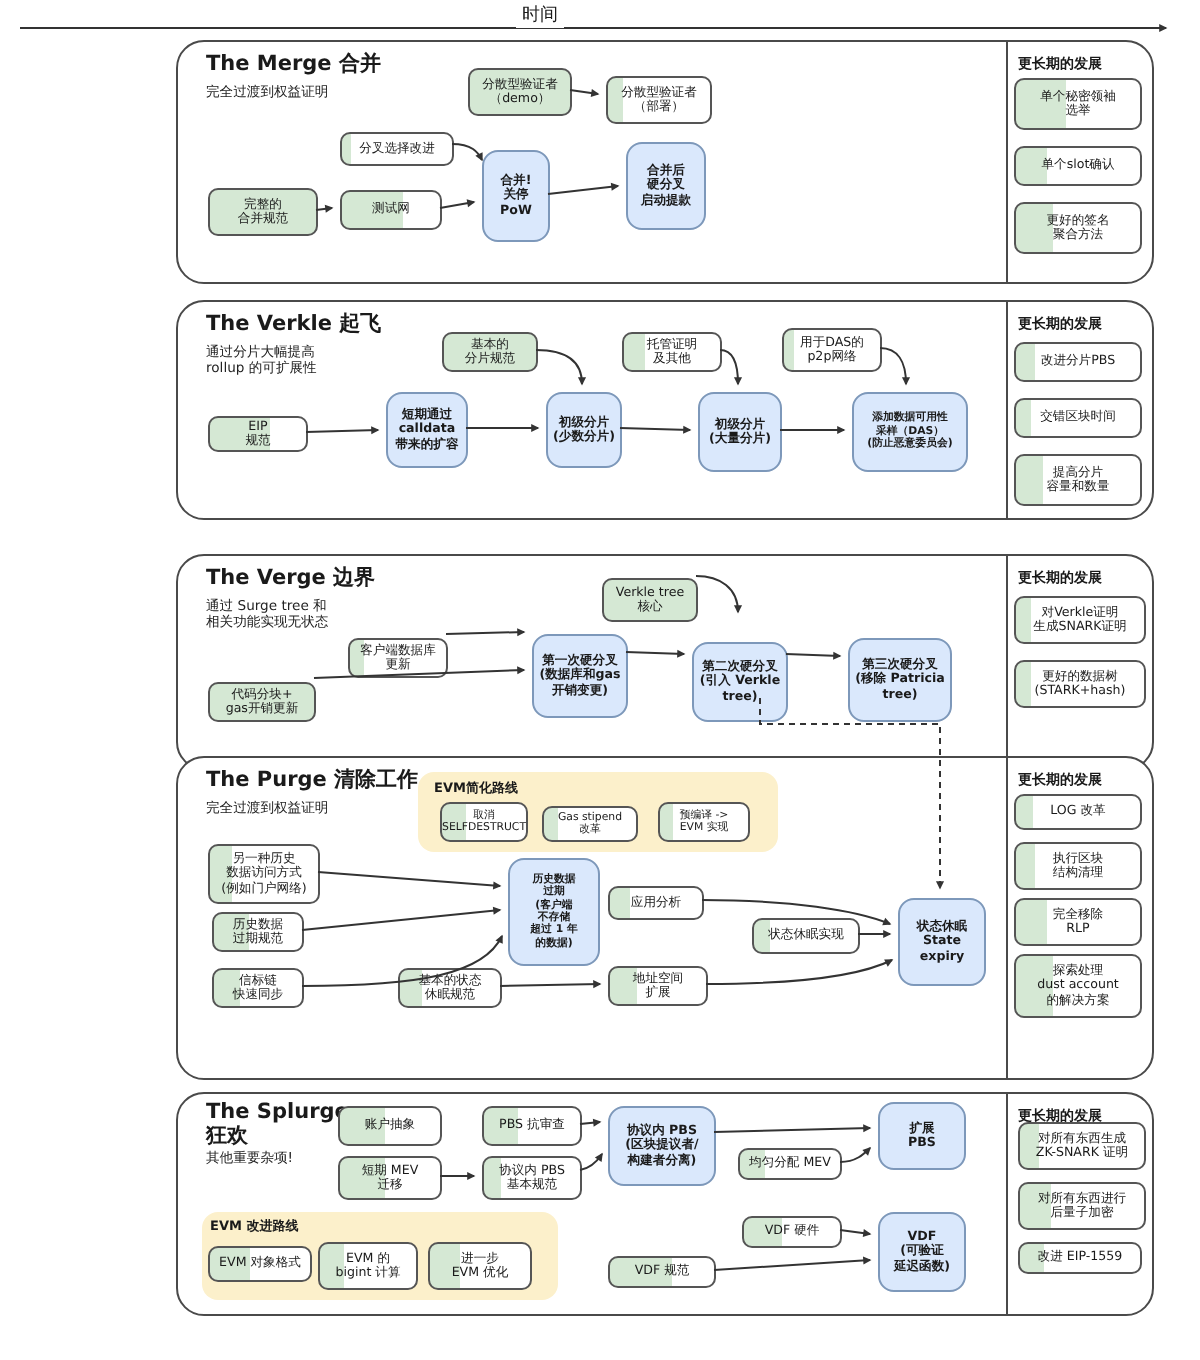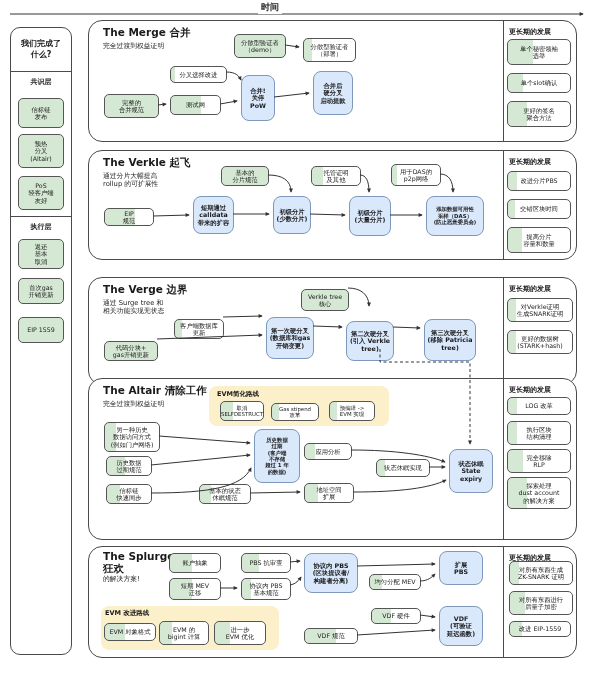--- a/index.html
+++ b/index.html
@@ -1,19 +1,19 @@
 <!DOCTYPE html>
 <html style="--green: #d5e8d4; --blue: #dae8fc; --yellow: #fcf0cb; --line: #333333; --border: #4a4a4a;"><head>
 <meta charset="utf-8">
 <style>
   html,body{margin:0;padding:0;background:#fff;}
   .canvas{position:relative;width:600px;height:680px;background:#fff;overflow:hidden;
           font-family:"DejaVu Sans","Liberation Sans",sans-serif;color:#1a1a1a;}
   .overlay{position:absolute;left:0;top:0;z-index:6;pointer-events:none;}
-  .tl-label{position:absolute;left:258px;top:1px;font-size:9px;font-weight:bold;background:#fff;padding:0 3px;z-index:7;}
+  .tl-label{position:absolute;left:258px;top:1px;font-size:9px;font-weight:normal;background:#fff;padding:0 3px;z-index:7;}
   
   .sidebar{position:absolute;left:10px;top:27px;width:60px;height:626px;border:1.2px solid #4a4a4a;border-radius:10px;background:#fff;}
   .sb-title{position:absolute;left:0;right:0;top:10px;text-align:center;font-size:8px;font-weight:bold;white-space:pre-line;}
   .sb-div{position:absolute;left:0;right:0;border-top:1.2px solid #4a4a4a;}
   .sb-h{position:absolute;left:0;right:0;text-align:center;font-size:7px;font-weight:bold;}
   
   .sec{position:absolute;left:88px;width:487px;border:1.2px solid #4a4a4a;border-radius:14px;background:#fff;}
   .sec-title{position:absolute;left:14px;top:6px;font-size:10.5px;font-weight:bold;white-space:pre-line;line-height:1.1;}
   .sec-sub{position:absolute;left:14px;font-size:6.8px;white-space:pre-line;line-height:1.25;color:#222;}
   .ltline{position:absolute;left:414px;top:0;bottom:0;border-left:1.2px solid #4a4a4a;}
@@ -32,42 +32,20 @@
   .footer{position:absolute;right:25px;top:658px;font-size:7.5px;display:flex;gap:10px;align-items:center;z-index:7;}
   .logo{font-size:10px;font-weight:800;color:#e0892e;letter-spacing:.5px;font-family:"DejaVu Sans Mono","Liberation Mono",monospace;}
 </style>
 </head>
 <body>
 
 <div class="canvas">
 
   <div class="tl-label">时间</div>
 
-  <div class="sidebar">
-    <div class="sb-title">我们完成了
-什么?</div>
-    <div class="sb-div" style="top:43px"></div>
-    <div class="sb-h" style="top:49px">共识层</div>
-    <div class="nd" style="left:7px;top:70px;width:46px;height:30px;--p:100%">信标链
-发布</div>
-    <div class="nd" style="left:7px;top:106px;width:46px;height:34px;--p:100%">预热
-分叉
-(Altair)</div>
-    <div class="nd" style="left:7px;top:148px;width:46px;height:34px;--p:100%">PoS
-轻客户端
-友好</div>
-    <div class="sb-div" style="top:188px"></div>
-    <div class="sb-h" style="top:194px">执行层</div>
-    <div class="nd" style="left:7px;top:211px;width:46px;height:30px;--p:100%">返还
-基本
-取消</div>
-    <div class="nd" style="left:7px;top:250px;width:46px;height:26px;--p:100%">首次gas
-开销更新</div>
-    <div class="nd" style="left:7px;top:289px;width:46px;height:26px;--p:100%">EIP 1559</div>
-  </div>
 
   <section class="sec" style="top:20px;height:120px">
     <div class="sec-title">The Merge 合并</div>
     <div class="sec-sub" style="top:21px">完全过渡到权益证明</div>
     <div class="nd" style="left:145px;top:13px;width:52px;height:24px;--p:100%">分散型验证者
 （demo）</div>
     <div class="nd" style="left:214px;top:17px;width:53px;height:24px;--p:15%">分散型验证者
 （部署）</div>
     <div class="nd" style="left:81px;top:45px;width:57px;height:17px;--p:8%">分叉选择改进</div>
     <div class="nd" style="left:15px;top:73px;width:55px;height:24px;--p:100%">完整的
@@ -139,21 +117,21 @@
 tree)</div>
     <div class="ltline"></div>
     <div class="lth">更长期的发展</div>
     <div class="nd" style="left:418px;top:20px;width:66px;height:24px;--p:12%">对Verkle证明
 生成SNARK证明</div>
     <div class="nd" style="left:418px;top:52px;width:66px;height:24px;--p:12%">更好的数据树
 (STARK+hash)</div>
   </section>
 
   <section class="sec" style="top:378px;height:160px">
-    <div class="sec-title">The Altair 清除工作</div>
+    <div class="sec-title">The Purge 清除工作</div>
     <div class="sec-sub" style="top:21px">完全过渡到权益证明</div>
     <div class="yl" style="left:120px;top:7px;width:180px;height:40px"></div>
     <div class="yl-label" style="left:128px;top:11px">EVM简化路线</div>
     <div class="nd sm" style="left:131px;top:22px;width:44px;height:20px;--p:28%">取消
 SELFDESTRUCT</div>
     <div class="nd sm" style="left:182px;top:24px;width:48px;height:18px;--p:15%">Gas stipend
 改革</div>
     <div class="nd sm" style="left:240px;top:22px;width:46px;height:20px;--p:15%">预编译 -&gt;
 EVM 实现</div>
     <div class="nd" style="left:15px;top:43px;width:56px;height:30px;--p:20%">另一种历史
@@ -185,21 +163,21 @@
     <div class="nd" style="left:418px;top:70px;width:64px;height:24px;--p:25%">完全移除
 RLP</div>
     <div class="nd" style="left:418px;top:98px;width:64px;height:32px;--p:30%">探索处理
 dust account
 的解决方案</div>
   </section>
 
   <section class="sec" style="top:546px;height:110px">
     <div class="sec-title" style="top:4px">The Splurge
 狂欢</div>
-    <div class="sec-sub" style="top:28px">的解决方案!</div>
+    <div class="sec-sub" style="top:28px">其他重要杂项!</div>
     <div class="nd" style="left:80px;top:6px;width:52px;height:20px;--p:45%">账户抽象</div>
     <div class="nd" style="left:152px;top:6px;width:50px;height:20px;--p:35%">PBS 抗审查</div>
     <div class="nd" style="left:80px;top:31px;width:52px;height:22px;--p:45%">短期 MEV
 迁移</div>
     <div class="nd" style="left:152px;top:31px;width:50px;height:22px;--p:18%">协议内 PBS
 基本规范</div>
     <div class="nd b" style="left:215px;top:6px;width:54px;height:40px">协议内 PBS
 (区块提议者/
 构建者分离)</div>
     <div class="nd" style="left:280px;top:27px;width:52px;height:16px;--p:25%">均匀分配 MEV</div>

